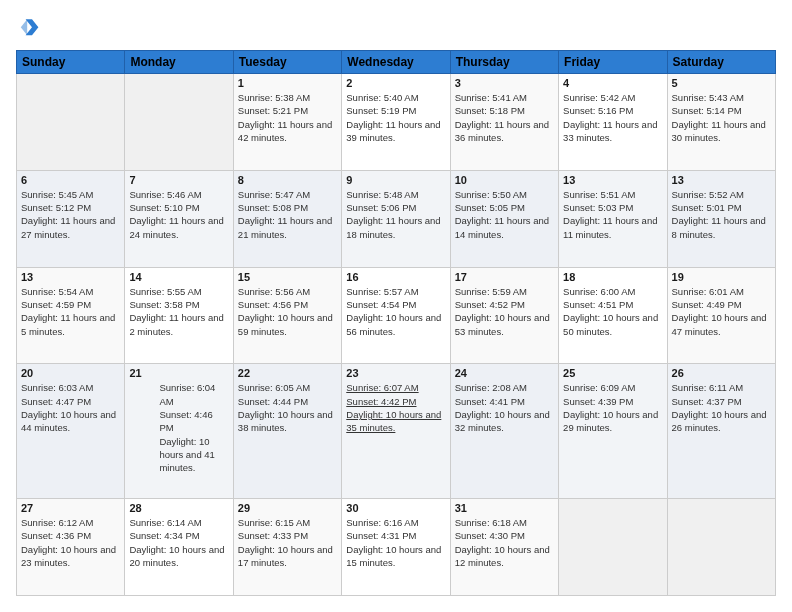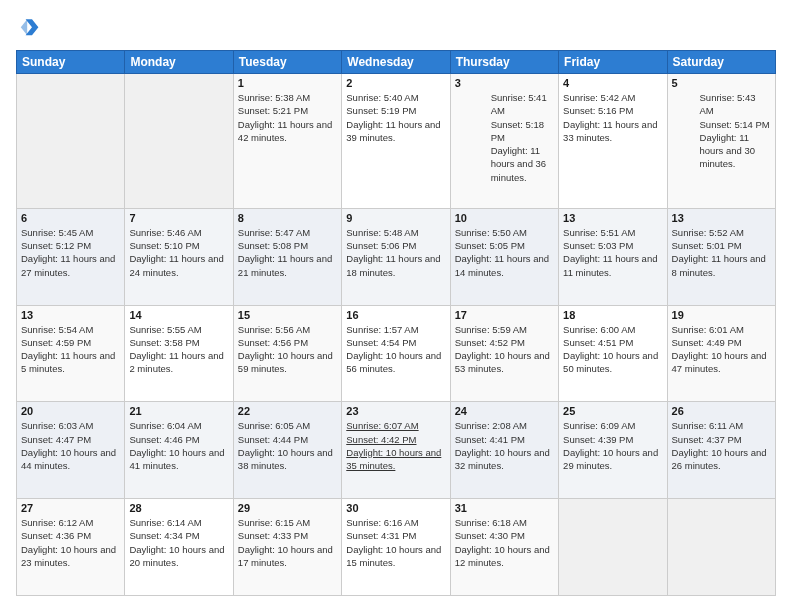--- a/index.html
+++ b/index.html
@@ -54,21 +54,21 @@
     }
     .calendar {
       flex: 1;
       border: 1px solid #ccc;
       border-collapse: collapse;
       width: 100%;
       table-layout: fixed;
     }
     .calendar th {
       background-color: #2d7dd2;
-      color: #ffffff;
+      color: #000000;
       text-align: left;
       padding: 4px 5px;
       font-size: 12px;
       border: 1px solid #2060aa;
     }
     .calendar td {
       border: 1px solid #ccc;
       vertical-align: top;
       padding: 3px 4px;
       font-size: 10px;
@@ -144,33 +144,33 @@
 Daylight: 11 hours and 42 minutes.</div>
           </td>
           <td>
             <span class="day-num">2</span>
             <div class="day-info" style="white-space: pre-line;">Sunrise: 5:40 AM
 Sunset: 5:19 PM
 Daylight: 11 hours and 39 minutes.</div>
           </td>
           <td>
             <span class="day-num">3</span>
-            <div class="day-info" style="white-space: pre-line; margin-left: 36px;">Sunrise: 5:41 AM
+            <div class="day-info" style="white-space: pre-line;">Sunrise: 5:41 AM
 Sunset: 5:18 PM
 Daylight: 11 hours and 36 minutes.</div>
           </td>
           <td>
             <span class="day-num">4</span>
             <div class="day-info" style="white-space: pre-line;">Sunrise: 5:42 AM
 Sunset: 5:16 PM
 Daylight: 11 hours and 33 minutes.</div>
           </td>
           <td>
             <span class="day-num">5</span>
-            <div class="day-info" style="white-space: pre-line; margin-left: 28px;">Sunrise: 5:43 AM
+            <div class="day-info" style="white-space: pre-line;">Sunrise: 5:43 AM
 Sunset: 5:14 PM
 Daylight: 11 hours and 30 minutes.</div>
           </td>
         </tr>
         <tr>
           <td>
             <span class="day-num">6</span>
             <div class="day-info" style="white-space: pre-line;">Sunrise: 5:45 AM
 Sunset: 5:12 PM
 Daylight: 11 hours and 27 minutes.</div>
@@ -226,21 +226,21 @@
 Daylight: 11 hours and 2 minutes.</div>
           </td>
           <td>
             <span class="day-num">15</span>
             <div class="day-info" style="white-space: pre-line;">Sunrise: 5:56 AM
 Sunset: 4:56 PM
 Daylight: 10 hours and 59 minutes.</div>
           </td>
           <td>
             <span class="day-num">16</span>
-            <div class="day-info" style="white-space: pre-line;">Sunrise: 1:57 AM
+            <div class="day-info" style="white-space: pre-line;">Sunrise: 5:57 AM
 Sunset: 4:54 PM
 Daylight: 10 hours and 56 minutes.</div>
           </td>
           <td>
             <span class="day-num">17</span>
             <div class="day-info" style="white-space: pre-line;">Sunrise: 5:59 AM
 Sunset: 4:52 PM
 Daylight: 10 hours and 53 minutes.</div>
           </td>
           <td>
@@ -258,21 +258,21 @@
         </tr>
         <tr>
           <td>
             <span class="day-num">20</span>
             <div class="day-info" style="white-space: pre-line;">Sunrise: 6:03 AM
 Sunset: 4:47 PM
 Daylight: 10 hours and 44 minutes.</div>
           </td>
           <td>
             <span class="day-num">21</span>
-            <div class="day-info" style="white-space: pre-line;">Sunrise: 6:04 AM
+            <div class="day-info" style="white-space: pre-line; margin-left: 30px;">Sunrise: 6:04 AM
 Sunset: 4:46 PM
 Daylight: 10 hours and 41 minutes.</div>
           </td>
           <td>
             <span class="day-num">22</span>
             <div class="day-info" style="white-space: pre-line;">Sunrise: 6:05 AM
 Sunset: 4:44 PM
 Daylight: 10 hours and 38 minutes.</div>
           </td>
           <td>

